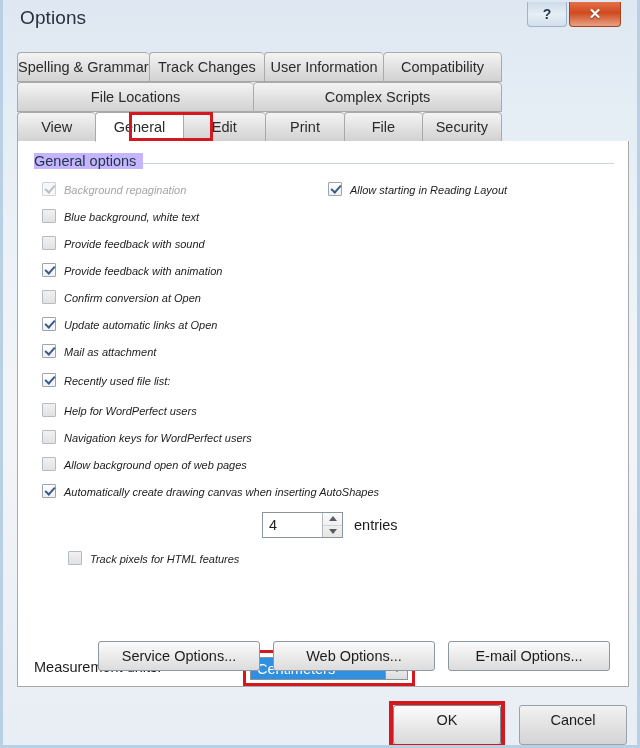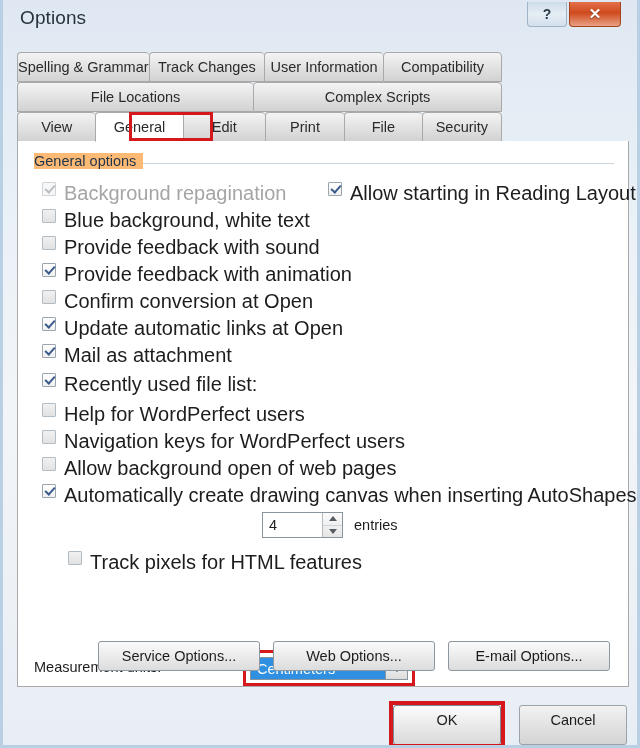--- a/index.html
+++ b/index.html
@@ -133,41 +133,42 @@
     border: 1px solid #a9a9a9;
     border-top: none;
   }
 
   #group-label {
     position: absolute;
     left: 16px;
     top: 12px;
     font-size: 14.5px;
     color: #23354a;
-    background: #fdba74;
+    background: #c4b5fd;
     padding-right: 7px;
     z-index: 2;
   }
   #group-rule {
     position: absolute;
     left: 16px;
     right: 14px;
     top: 22px;
     height: 1px;
     background: #ccd4dc;
   }
 
   
   .cb-row {
     position: absolute;
     display: flex;
-    align-items: flex-start;
-    font-size: 20px;
+    align-items: flex-end;
+    font-size: 11px;
     color: #1d1d1d;
     white-space: nowrap;
+    font-style: italic;
   }
   .cb {
     width: 14px;
     height: 14px;
     box-sizing: border-box;
     border: 1px solid #9aa5ae;
     background: linear-gradient(180deg, #ffffff 0%, #f0f0f0 100%);
     margin-right: 8px;
     flex: 0 0 auto;
     position: relative;

